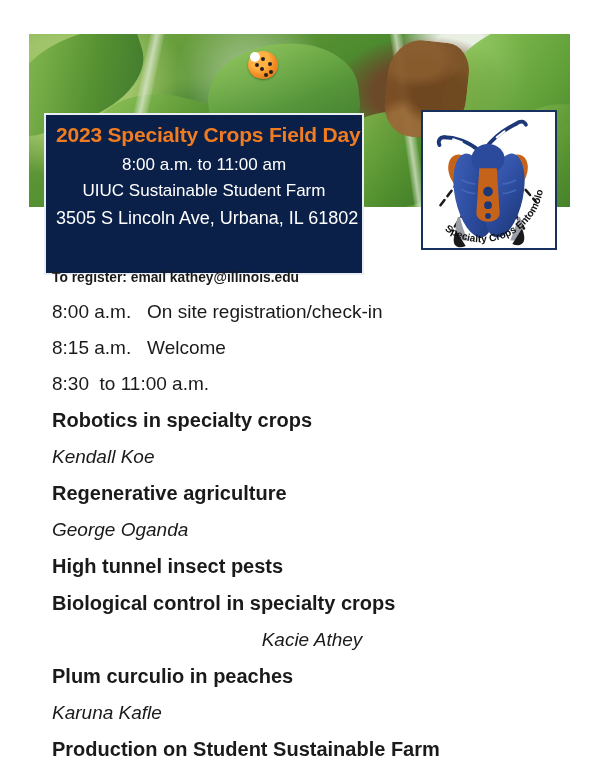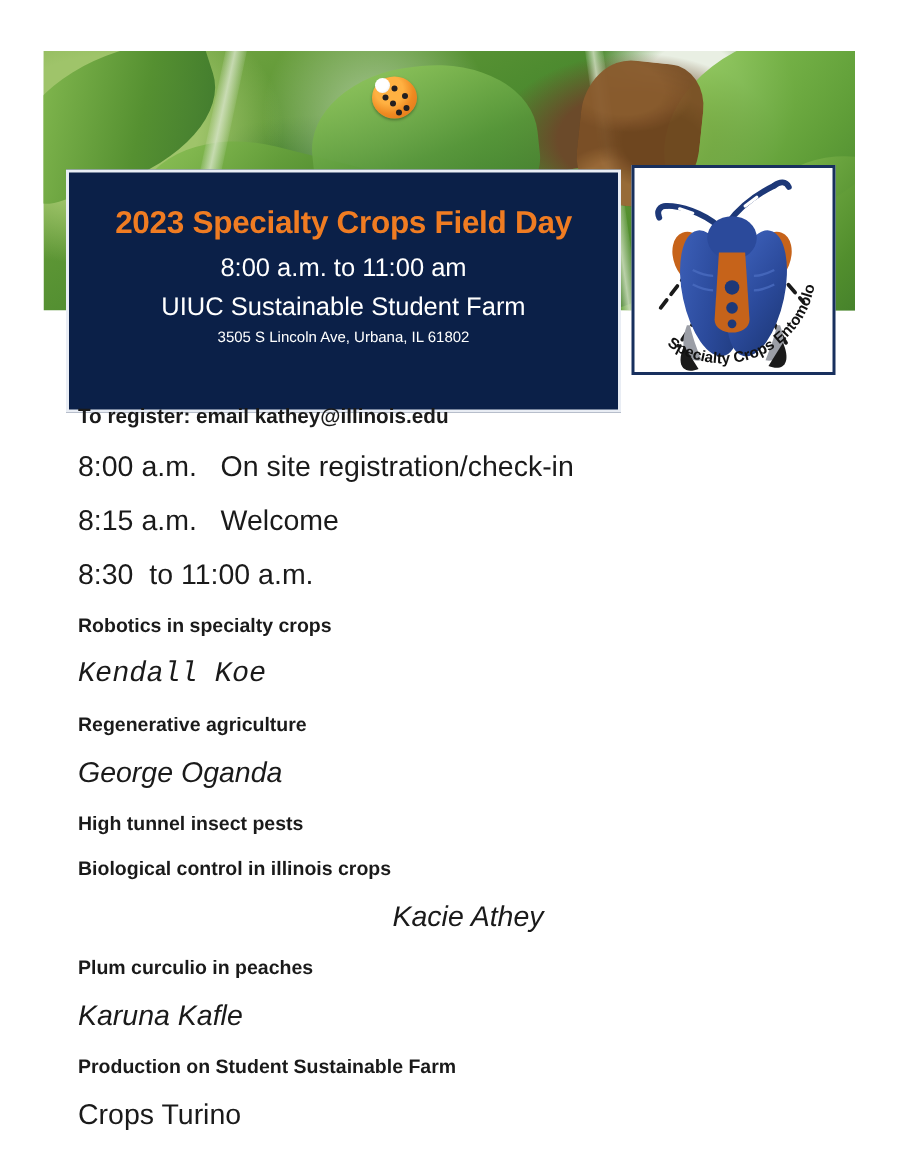--- a/index.html
+++ b/index.html
@@ -94,46 +94,46 @@
     width: 4px; height: 4px;
     border-radius: 50%;
     background: #231f20;
   }
 
   
   .title-panel {
     position: absolute;
     left: 44px;
     top: 113px;
-    width: 370px;
+    width: 320px;
     height: 162px;
     background: #0b2048;
     border: 2px solid #e9edf4;
     box-sizing: border-box;
-    padding: 20px 10px 8px;
+    padding: 6px 10px 8px;
     text-align: center;
     color: #ffffff;
   }
   .panel-title {
     color: #f07c22;
     font-size: 21px;
     font-weight: bold;
     letter-spacing: -0.2px;
     line-height: 1.18;
     margin: 2px 0 4px;
     white-space: nowrap;
   }
   .panel-line {
     font-size: 17px;
     line-height: 1.55;
     font-weight: normal;
     white-space: nowrap;
   }
   .panel-line.small {
-    font-size: 10px;
+    font-size: 18px;
     line-height: 1.6;
   }
 
   
   .logo-box {
     position: absolute;
     left: 421px;
     top: 110px;
     width: 136px;
     height: 140px;
@@ -152,21 +152,21 @@
     width: 520px;
   }
   .line {
     font-size: 19px;
     line-height: 1.0;
     color: #1a1a1a;
     white-space: pre;
   }
   .line.register { font-weight: bold; font-size: 13.8px; margin-bottom: 17px; }
   .line.time     { font-weight: normal; margin-bottom: 17px; }
-  .line.topic    { font-weight: bold; font-size: 13px; margin-bottom: 17px; }
+  .line.topic    { font-weight: bold; font-size: 20px; margin-bottom: 17px; }
   .line.speaker  { font-style: italic; margin-bottom: 17px; }
   .line.speaker.upright { font-style: normal; }
 </style>
 </head>
 <body>
 
 <div class="hero">
   <div class="hero-photo">
     <div class="leaf l1"></div>
     <div class="leaf l2"></div>
@@ -255,28 +255,28 @@
   </svg>
 </div>
 
 <div class="agenda">
   <div class="line register">To register: email kathey@illinois.edu</div>
   <div class="line time">8:00 a.m.   On site registration/check-in</div>
   <div class="line time">8:15 a.m.   Welcome</div>
   <div class="line time">8:30  to 11:00 a.m.</div>
 
   <div class="line topic">Robotics in specialty crops</div>
-  <div class="line speaker" style="font-style: italic; font-family: Liberation Mono, monospace;">Kendall Koe</div>
+  <div class="line speaker" style="font-style: italic;">Kendall Koe</div>
 
   <div class="line topic">Regenerative agriculture</div>
   <div class="line speaker" style="font-style: italic;">George Oganda</div>
 
   <div class="line topic">High tunnel insect pests</div>
 
-  <div class="line topic">Biological control in illinois crops</div>
+  <div class="line topic">Biological control in specialty crops</div>
   <div class="line speaker" style="font-style: italic; text-align: center;">Kacie Athey</div>
 
   <div class="line topic">Plum curculio in peaches</div>
   <div class="line speaker" style="font-style: italic;">Karuna Kafle</div>
 
   <div class="line topic">Production on Student Sustainable Farm</div>
   <div class="line speaker upright" style="font-style: normal;">Crops Turino</div>
 </div>
 
 </body></html>

